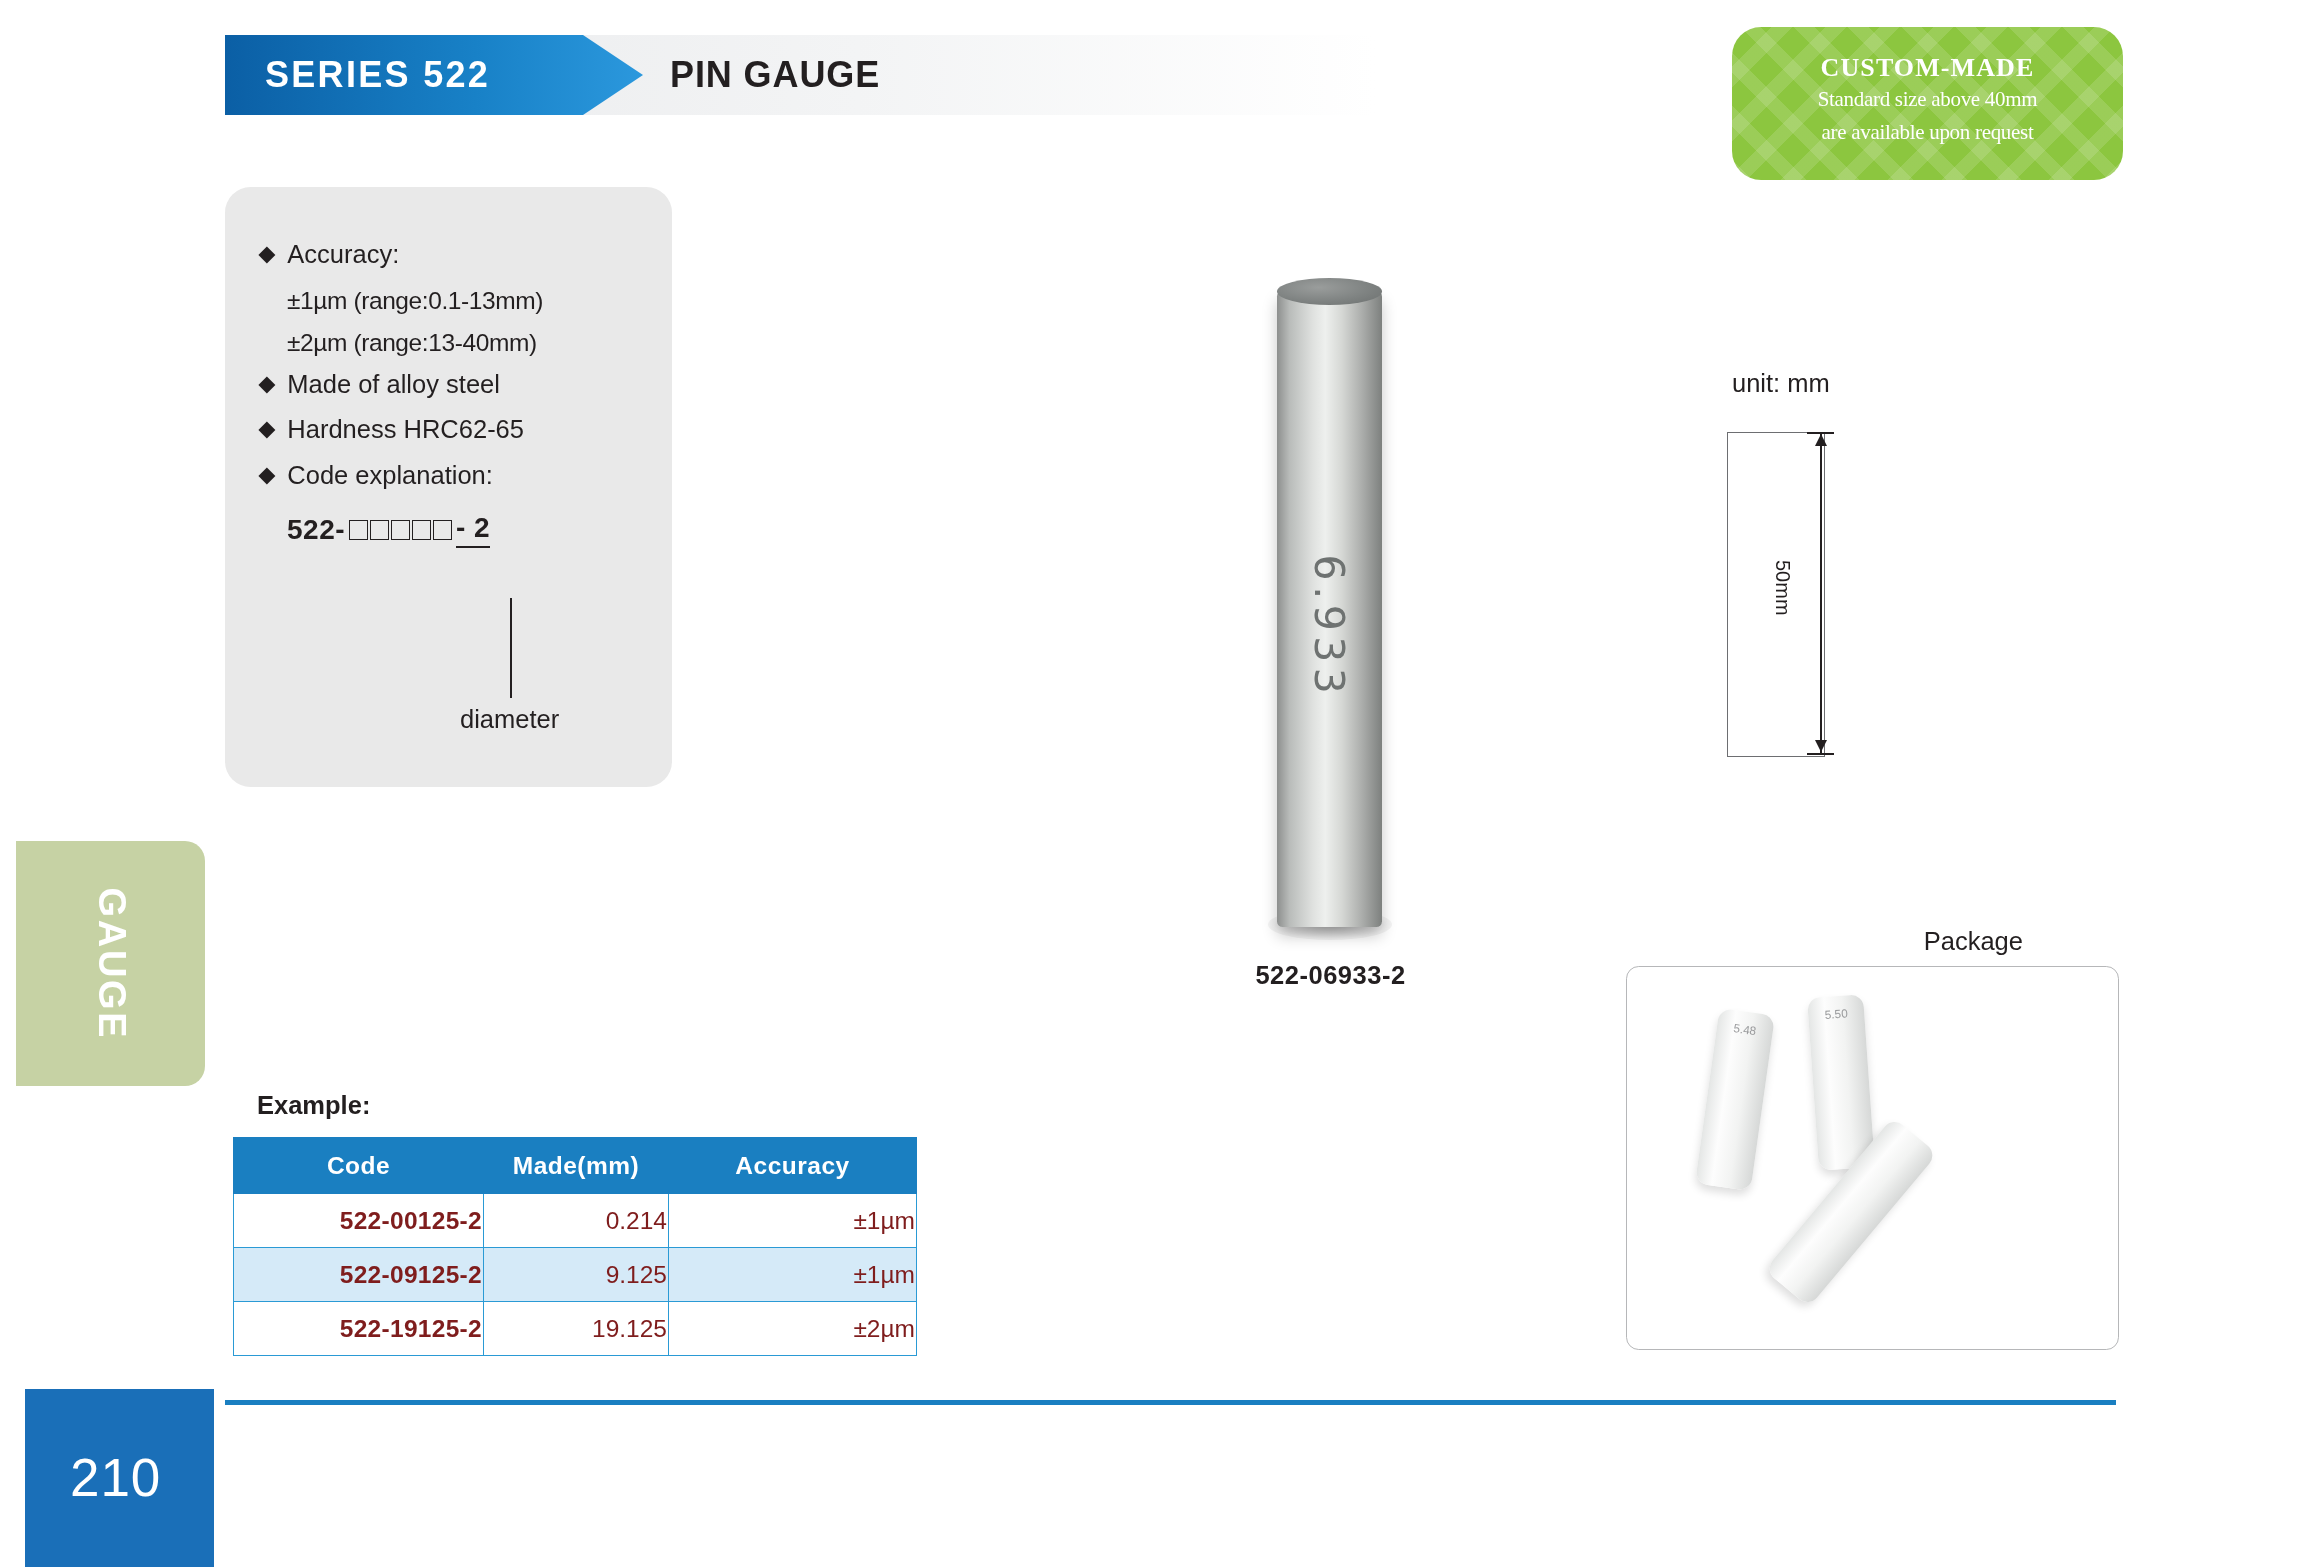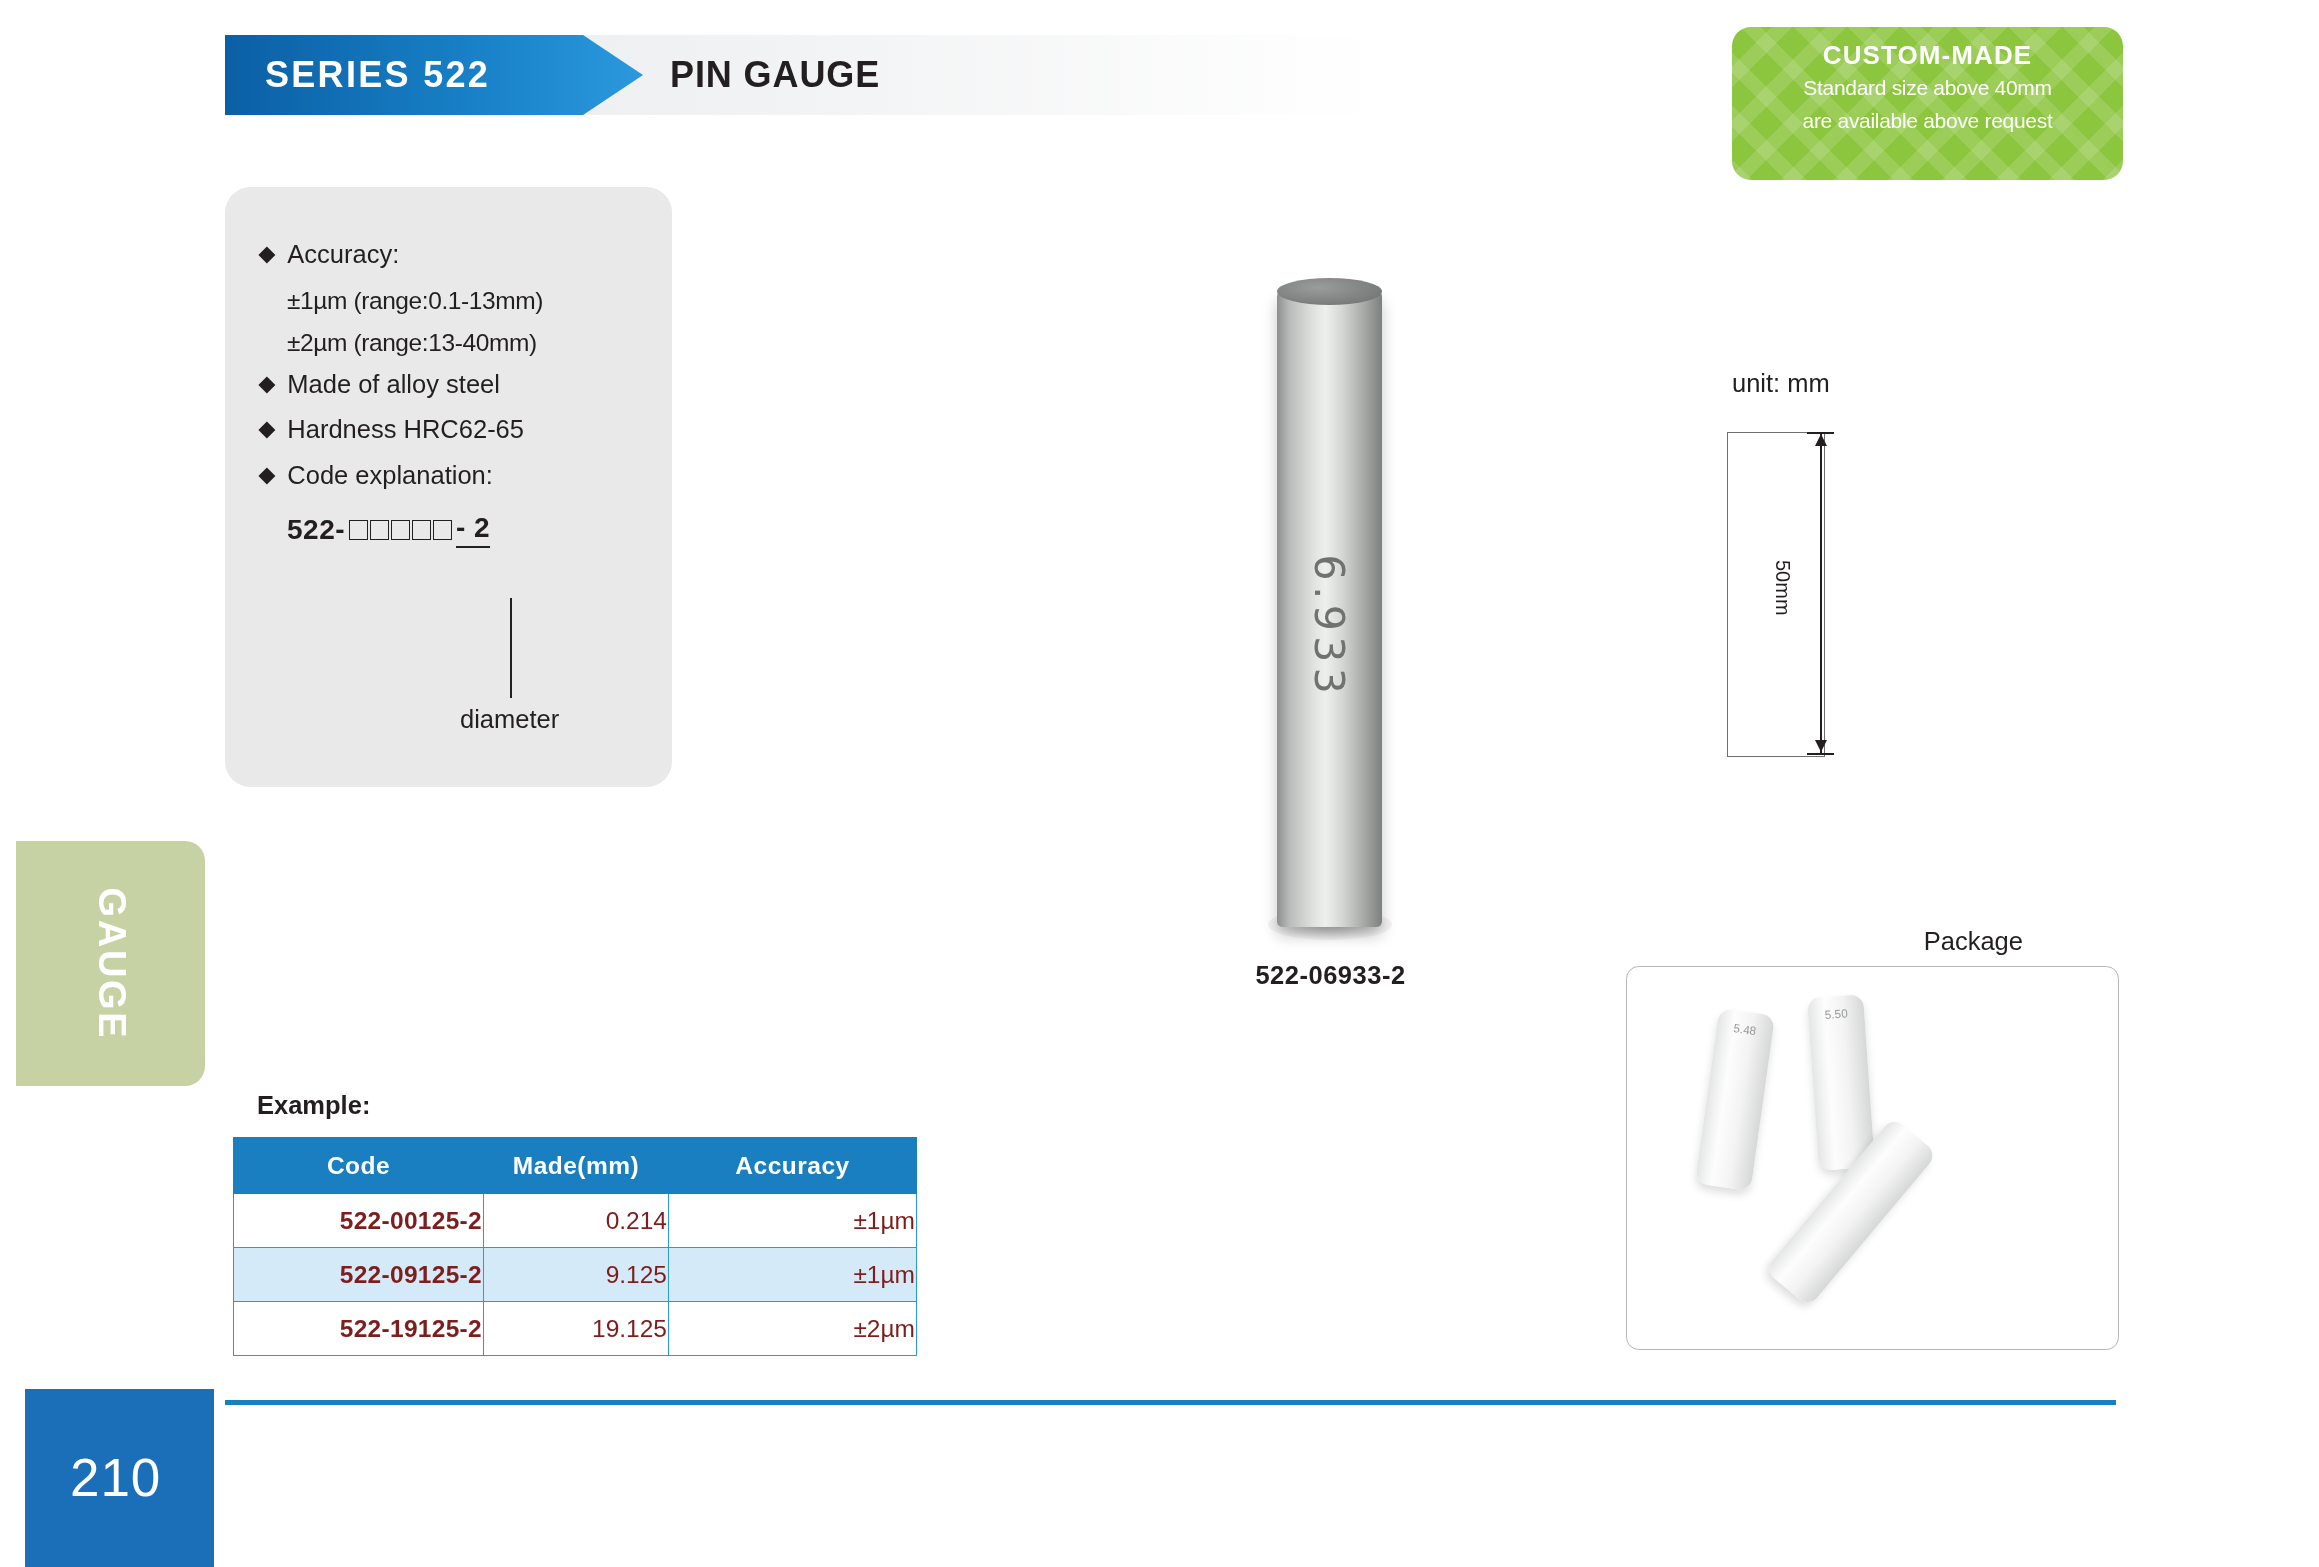--- a/index.html
+++ b/index.html
@@ -59,28 +59,29 @@
     color: #231f20;
   }
 
   
   .custom-badge {
     position: absolute;
     left: 1732px;
     top: 27px;
     width: 391px;
     height: 153px;
-    border-radius: 19px;
+    border-radius: 29px;
     background: #8cc63f;
     background-image:
       repeating-linear-gradient(45deg, rgba(255,255,255,0.13) 0 14.5px, rgba(255,255,255,0) 14.5px 38px),
       repeating-linear-gradient(-45deg, rgba(255,255,255,0.13) 0 14.5px, rgba(255,255,255,0) 14.5px 38px);
     text-align: center;
     box-sizing: border-box;
-    padding-top: 13px;
+    padding-top: 25px;
+    font-family: Liberation Serif, serif;
   }
   .custom-badge .cb-title {
     color: #ffffff;
     font-size: 26px;
     font-weight: bold;
     letter-spacing: 1.1px;
     line-height: 31px;
   }
   .custom-badge .cb-line {
     color: #ffffff;
@@ -413,21 +414,21 @@
   <div class="header-bg"></div>
   <div class="series-tab">
     <span>SERIES 522</span>
   </div>
   <div class="page-title">PIN GAUGE</div>
 </div>
 
 <div class="custom-badge">
   <div class="cb-title">CUSTOM-MADE</div>
   <div class="cb-line">Standard size above 40mm</div>
-  <div class="cb-line">are available above request</div>
+  <div class="cb-line">are available upon request</div>
 </div>
 
 <div class="spec-panel">
   <div class="bullet-row">
     <span class="diamond"></span>
     <span class="bullet-text">Accuracy:</span>
   </div>
   <div class="sub-line">±1µm (range:0.1-13mm)</div>
   <div class="sub-line">±2µm (range:13-40mm)</div>
 

